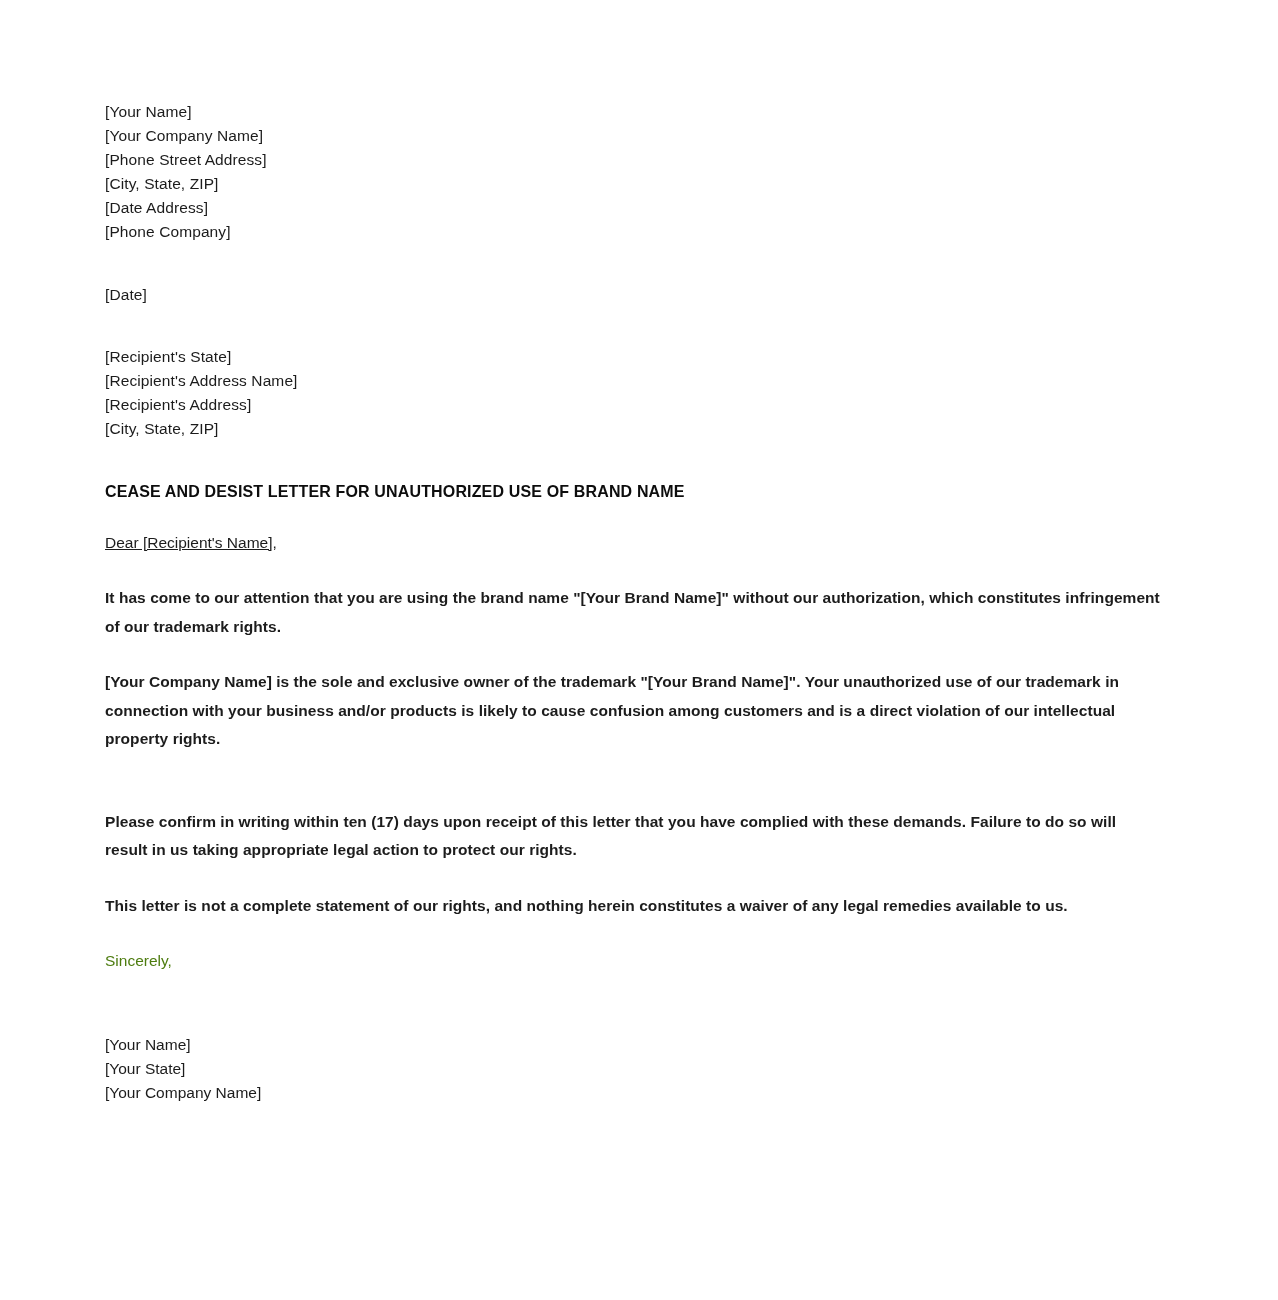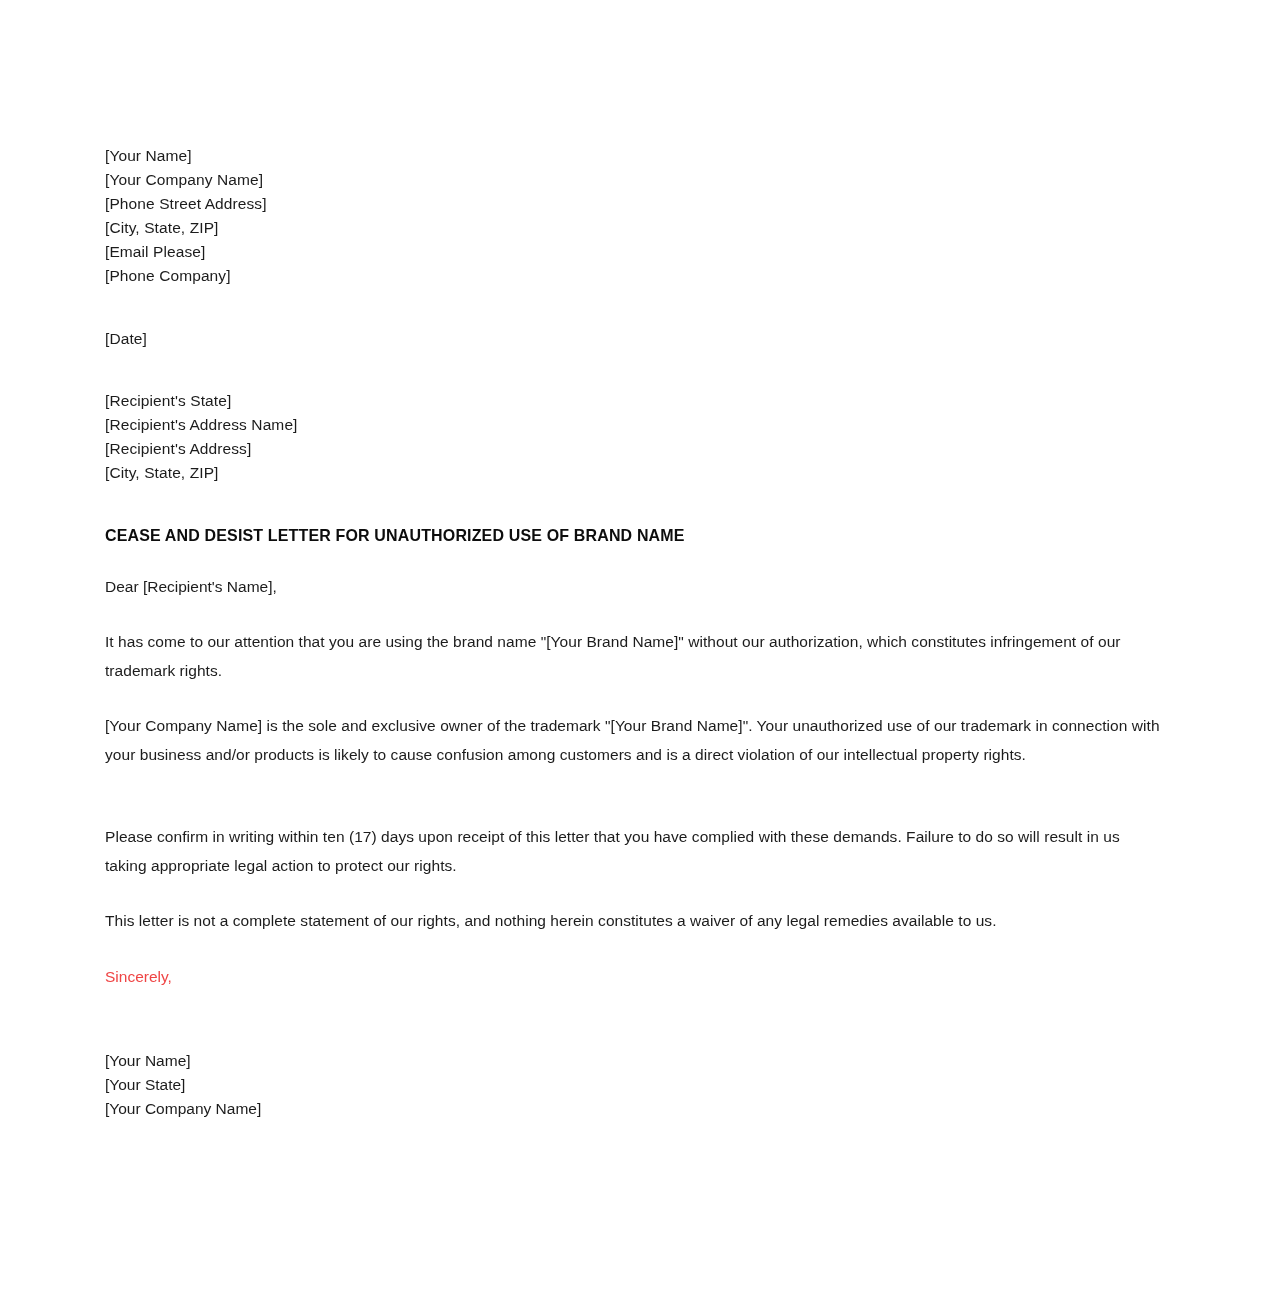--- a/index.html
+++ b/index.html
@@ -22,21 +22,20 @@
     top: 0;
     width: 1278px;
     height: 1300px;
     background: #ffffff;
   }
   .content {
     position: absolute;
     left: 105px;
     top: 100px;
     width: 1058px;
-    margin-top: 44px;
   }
 
   
   .addr-block {
     font-size: 15.5px;
     line-height: 24px;
     color: #1c1c1c;
     letter-spacing: 0.1px;
   }
   .addr-line {
@@ -59,35 +58,37 @@
     transform-origin: left center;
   }
 
   .spacer-after-title { height: 27px; }
 
   
   .salutation {
     font-size: 15.5px;
     line-height: 28px;
     color: #1c1c1c;
+    text-decoration: underline;
   }
   .para {
     font-size: 15.5px;
     line-height: 28.5px;
     color: #1c1c1c;
     margin: 0;
     text-align: left;
     letter-spacing: 0.05px;
+    font-weight: bold;
   }
   .para-gap { height: 27px; }
 
   .closing {
     font-size: 15.5px;
     line-height: 28px;
-    color: #ef4444;
+    color: #4d7c0f;
   }
   .sign-gap { height: 58px; }
 
   .sig-block {
     font-size: 15.5px;
     line-height: 24px;
     color: #1c1c1c;
   }
   .sig-line { white-space: pre; }
 </style>
@@ -95,21 +96,21 @@
 <body>
 
 <div class="page">
   <div class="content">
 
     <div class="addr-block">
       <div class="addr-line">[Your Name]</div>
       <div class="addr-line">[Your Company Name]</div>
       <div class="addr-line">[Phone Street Address]</div>
       <div class="addr-line">[City, State, ZIP]</div>
-      <div class="addr-line">[Email Please]</div>
+      <div class="addr-line">[Date Address]</div>
       <div class="addr-line">[Phone Company]</div>
     </div>
 
     <div class="spacer-date"></div>
 
     <div class="addr-block">
       <div class="addr-line">[Date]</div>
     </div>
 
     <div class="spacer-recip"></div>

